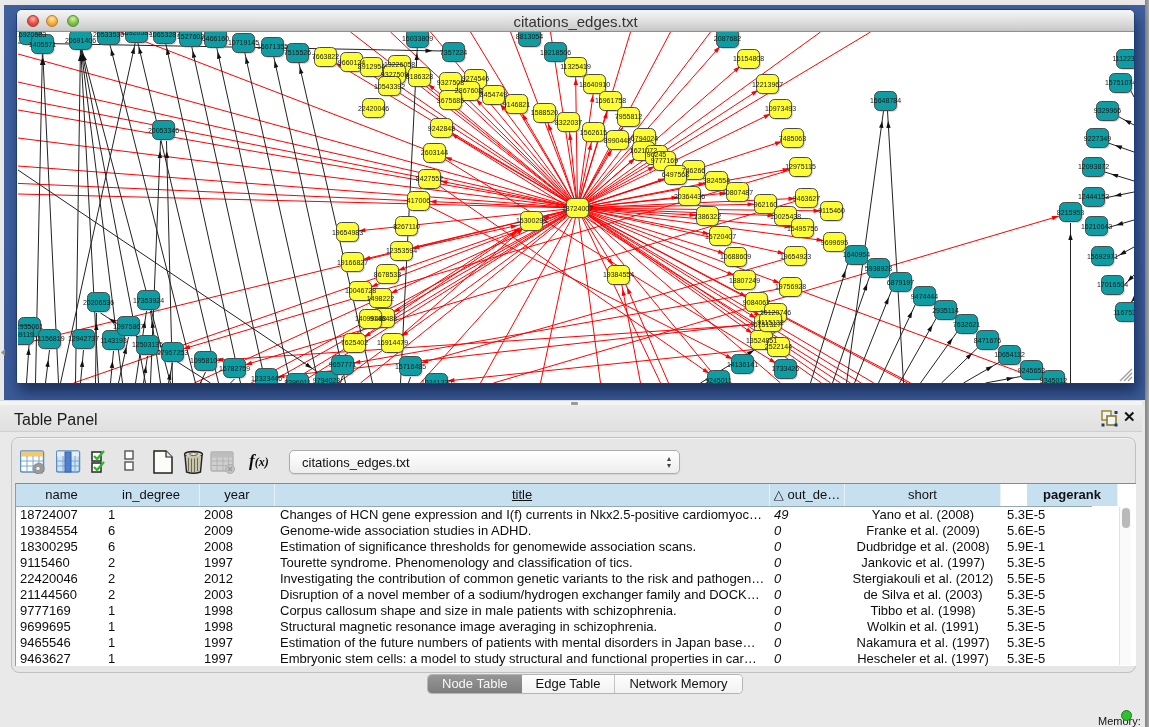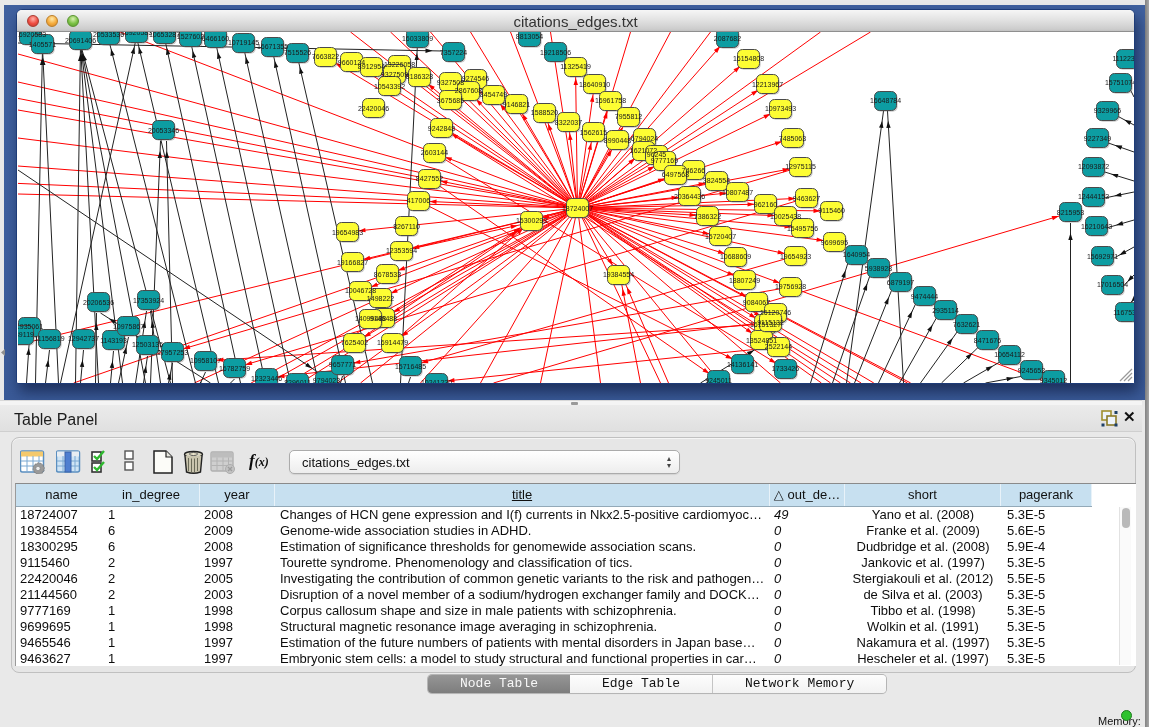--- a/index.html
+++ b/index.html
@@ -26,21 +26,21 @@
 #combo .arr { position:absolute; right:8px; top:4px; font-size:8px; color:#444; line-height:7px; text-align:center; }
 #tablewrap { position:absolute; left:15px; top:483px; width:1121px; height:183px; background:#fff; border-top:1px solid #8a8a8a; border-left:1px solid #9a9a9a; }
 .th { position:absolute; top:484px; height:22px; background:#c7e0f0; border-right:1px solid #e8f2f9; font-size:13px; color:#111; text-align:center; line-height:22px; }
 .trow { position:absolute; height:16px; font-size:13px; color:#0d0d0d; white-space:nowrap; }
 .trow span { position:absolute; top:0; }
 .c-name { left:20px; } .c-deg { left:108px; } .c-year { left:204px; } .c-title { left:280px; }
 .c-out { left:774px;font-style:italic; } .c-short { left:845px; width:156px; text-align:center; } .c-pr { left:1007px; }
 #vscroll { position:absolute; left:1119px; top:507px; width:12px; height:158px; background:#fafafa; border-left:1px solid #e2e2e2; }
 #vscroll .thumb { position:absolute; left:1.5px; top:1px; width:8px; height:20px; background:#b9b9b9; border-radius:4px; }
 #tabs { position:absolute; left:428px; top:675px; height:17.5px; display:flex; border-radius:4px; box-shadow:0 0 0 1px #b5b5b5, 0 1px 1px rgba(0,0,0,0.12); overflow:hidden; }
-#tabs div { font-size:13px; line-height:17px; padding:0 32px; background:linear-gradient(180deg,#fdfdfd,#f2f2f2); color:#111;font-family:Liberation Mono, monospace; }
+#tabs div { font-size:13px; line-height:17px; padding:0 14px; background:linear-gradient(180deg,#fdfdfd,#f2f2f2); color:#111; }
 #tabs .sel { background:linear-gradient(180deg,#969696,#7d7d7d); color:#f8f8f8; }
 #tabs .d2 { border-left:1px solid #c4c4c4; }
 #status { position:absolute; left:0; top:700px; width:1142px; height:27px; }
 #status .mem { position:absolute; left:1058px; top:15px; font-size:11px; color:#111;margin-left:40px; }
 </style></head>
 <body>
 <div id="bluebg"></div>
 <div id="rstrip"></div>
 <div id="win">
   <div id="titlebar">
@@ -834,21 +834,21 @@
     <span class="txt">citations_edges.txt</span>
     <span class="arr">▴<br>▾</span>
   </div>
 <div id="tablewrap"></div>
 <div class="th" style="left:16px; width:92px;">name</div>
 <div class="th" style="left:103px; width:97px;">in_degree</div>
 <div class="th" style="left:200px; width:75px;">year</div>
 <div class="th" style="left:275px; width:495px;text-decoration:underline;">title</div>
 <div class="th" style="left:770px; width:75px;">△ out_de…</div>
 <div class="th" style="left:845px; width:156px;">short</div>
-<div class="th" style="left:1001px; width:91px;">pagerank</div>
+<div class="th" style="left:1027px; width:91px;font-weight:bold;">pagerank</div>
 <div class="trow" style="top:507px">
 <span class="c-name">18724007</span>
     <span class="c-deg">1</span>
     <span class="c-year">2008</span>
     <span class="c-title">Changes of HCN gene expression and I(f) currents in Nkx2.5-positive cardiomyoc…</span>
     <span class="c-out">49</span>
     <span class="c-short">Yano et al. (2008)</span>
     <span class="c-pr">5.3E-5</span>
   </div>
 <div class="trow" style="top:523px">
@@ -860,35 +860,35 @@
     <span class="c-short">Franke et al. (2009)</span>
     <span class="c-pr">5.6E-5</span>
   </div>
 <div class="trow" style="top:539px">
 <span class="c-name">18300295</span>
     <span class="c-deg">6</span>
     <span class="c-year">2008</span>
     <span class="c-title">Estimation of significance thresholds for genomewide association scans.</span>
     <span class="c-out">0</span>
     <span class="c-short">Dudbridge et al. (2008)</span>
-    <span class="c-pr">5.9E-4</span>
+    <span class="c-pr">5.9E-1</span>
   </div>
 <div class="trow" style="top:555px">
 <span class="c-name">9115460</span>
     <span class="c-deg">2</span>
     <span class="c-year">1997</span>
     <span class="c-title">Tourette syndrome. Phenomenology and classification of tics.</span>
     <span class="c-out">0</span>
     <span class="c-short">Jankovic et al. (1997)</span>
     <span class="c-pr">5.3E-5</span>
   </div>
 <div class="trow" style="top:571px">
 <span class="c-name">22420046</span>
     <span class="c-deg">2</span>
-    <span class="c-year">2005</span>
+    <span class="c-year">2012</span>
     <span class="c-title">Investigating the contribution of common genetic variants to the risk and pathogen…</span>
     <span class="c-out">0</span>
     <span class="c-short">Stergiakouli et al. (2012)</span>
     <span class="c-pr">5.5E-5</span>
   </div>
 <div class="trow" style="top:587px">
 <span class="c-name">21144560</span>
     <span class="c-deg">2</span>
     <span class="c-year">2003</span>
     <span class="c-title">Disruption of a novel member of a sodium/hydrogen exchanger family and DOCK…</span>

